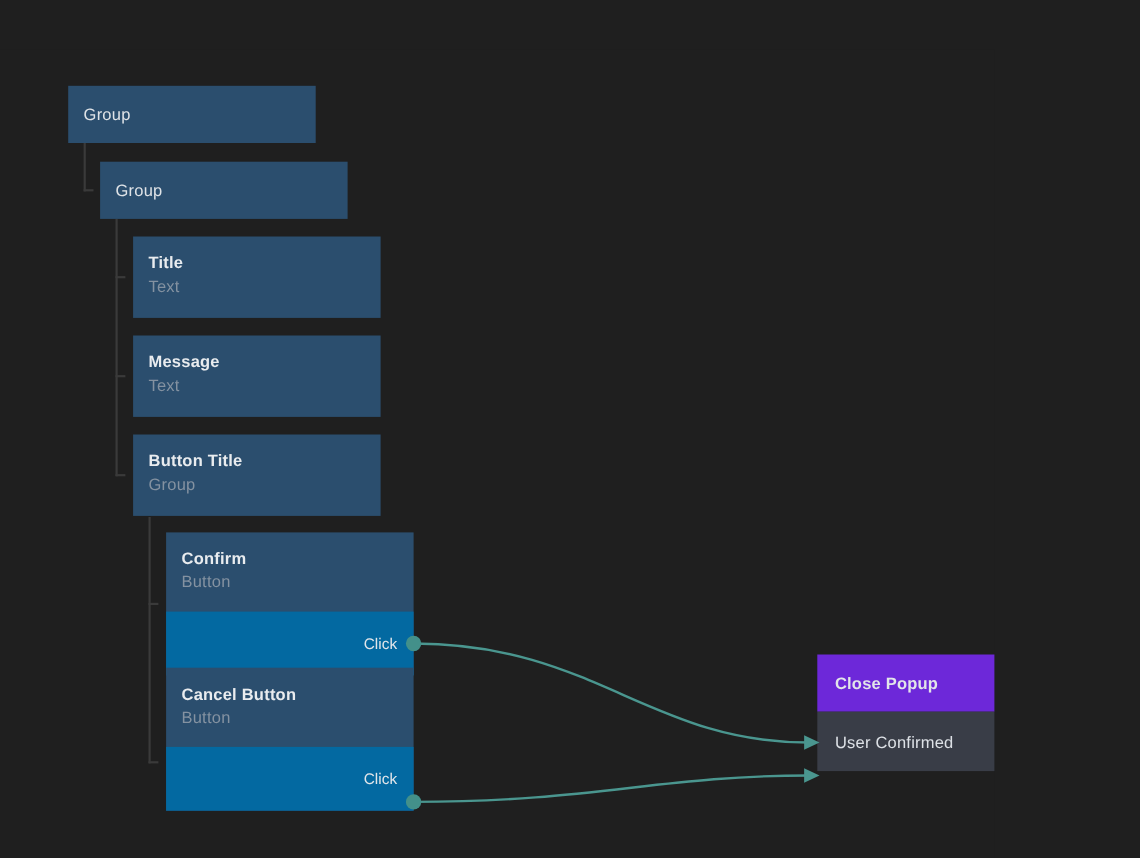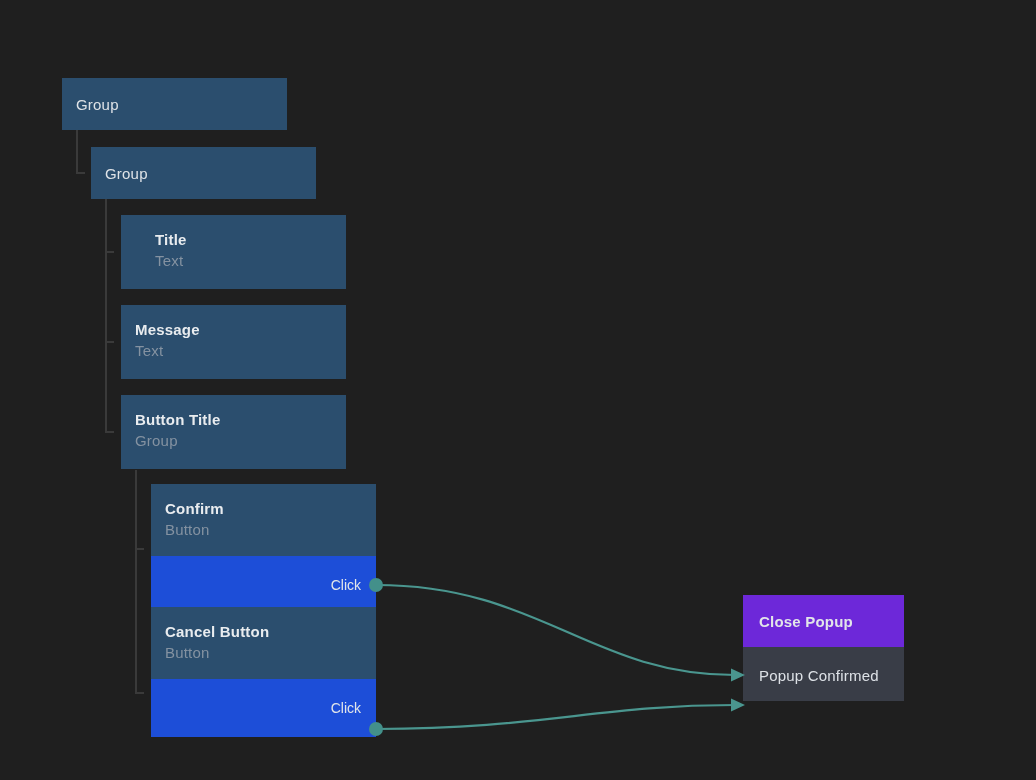--- a/index.html
+++ b/index.html
@@ -55,21 +55,21 @@
     color: #8492a1;
     font-size: 15px;
     font-weight: 400;
     line-height: 21px;
     letter-spacing: 0.2px;
   }
   
   .node-port-strip {
     box-sizing: border-box;
     height: 58px;
-    background: #1d4ed8;
+    background: #0369a1;
     display: flex;
     align-items: center;
     justify-content: flex-end;
     padding-right: 15px;
   }
   .port-label {
     color: #e2e6ea;
     font-size: 14px;
     font-weight: 400;
   }
@@ -132,21 +132,21 @@
   <div class="tree-line" style="left:135px;top:647px;width:9px;height:2px;"></div>
 
   <div class="node node-blue node-single" style="left:62px;top:33px;width:225px;height:52px;">
     <span class="node-plain-title">Group</span>
   </div>
 
   <div class="node node-blue node-single" style="left:91px;top:102px;width:225px;height:52px;">
     <span class="node-plain-title">Group</span>
   </div>
 
-  <div class="node node-blue" style="left:121px;top:170px;width:225px;height:74px;padding-left:20px;">
+  <div class="node node-blue" style="left:121px;top:170px;width:225px;height:74px;">
     <div class="node-head">
       <div class="node-title">Title</div>
       <div class="node-subtitle">Text</div>
     </div>
   </div>
 
   <div class="node node-blue" style="left:121px;top:260px;width:225px;height:74px;">
     <div class="node-head">
       <div class="node-title">Message</div>
       <div class="node-subtitle">Text</div>
@@ -179,21 +179,21 @@
       <span class="port-label">Click</span>
     </div>
   </div>
 
   <div class="action-node" style="left:743px;top:550px;width:225px;">
     <div class="action-header">
       <span>Close Popup</span>
     </div>
     <div class="action-body">
       <div class="action-row">
-        <span>Popup Confirmed</span>
+        <span>User Confirmed</span>
       </div>
     </div>
   </div>
 
   <svg class="edges-svg" viewBox="0 0 1036 780" xmlns="http://www.w3.org/2000/svg">
     <path d="M 376 540 C 540 540 590 630 735 630" stroke="#4a968f" stroke-width="2.2" fill="none"></path>
     <path d="M 376 684 C 540 684 600 660 735 660" stroke="#4a968f" stroke-width="2.2" fill="none"></path>
     <polygon points="731,623.5 745,630 731,636.5" fill="#4a968f"></polygon>
     <polygon points="731,653.5 745,660 731,666.5" fill="#4a968f"></polygon>
     <circle cx="376" cy="540" r="7" fill="#43908a"></circle>

